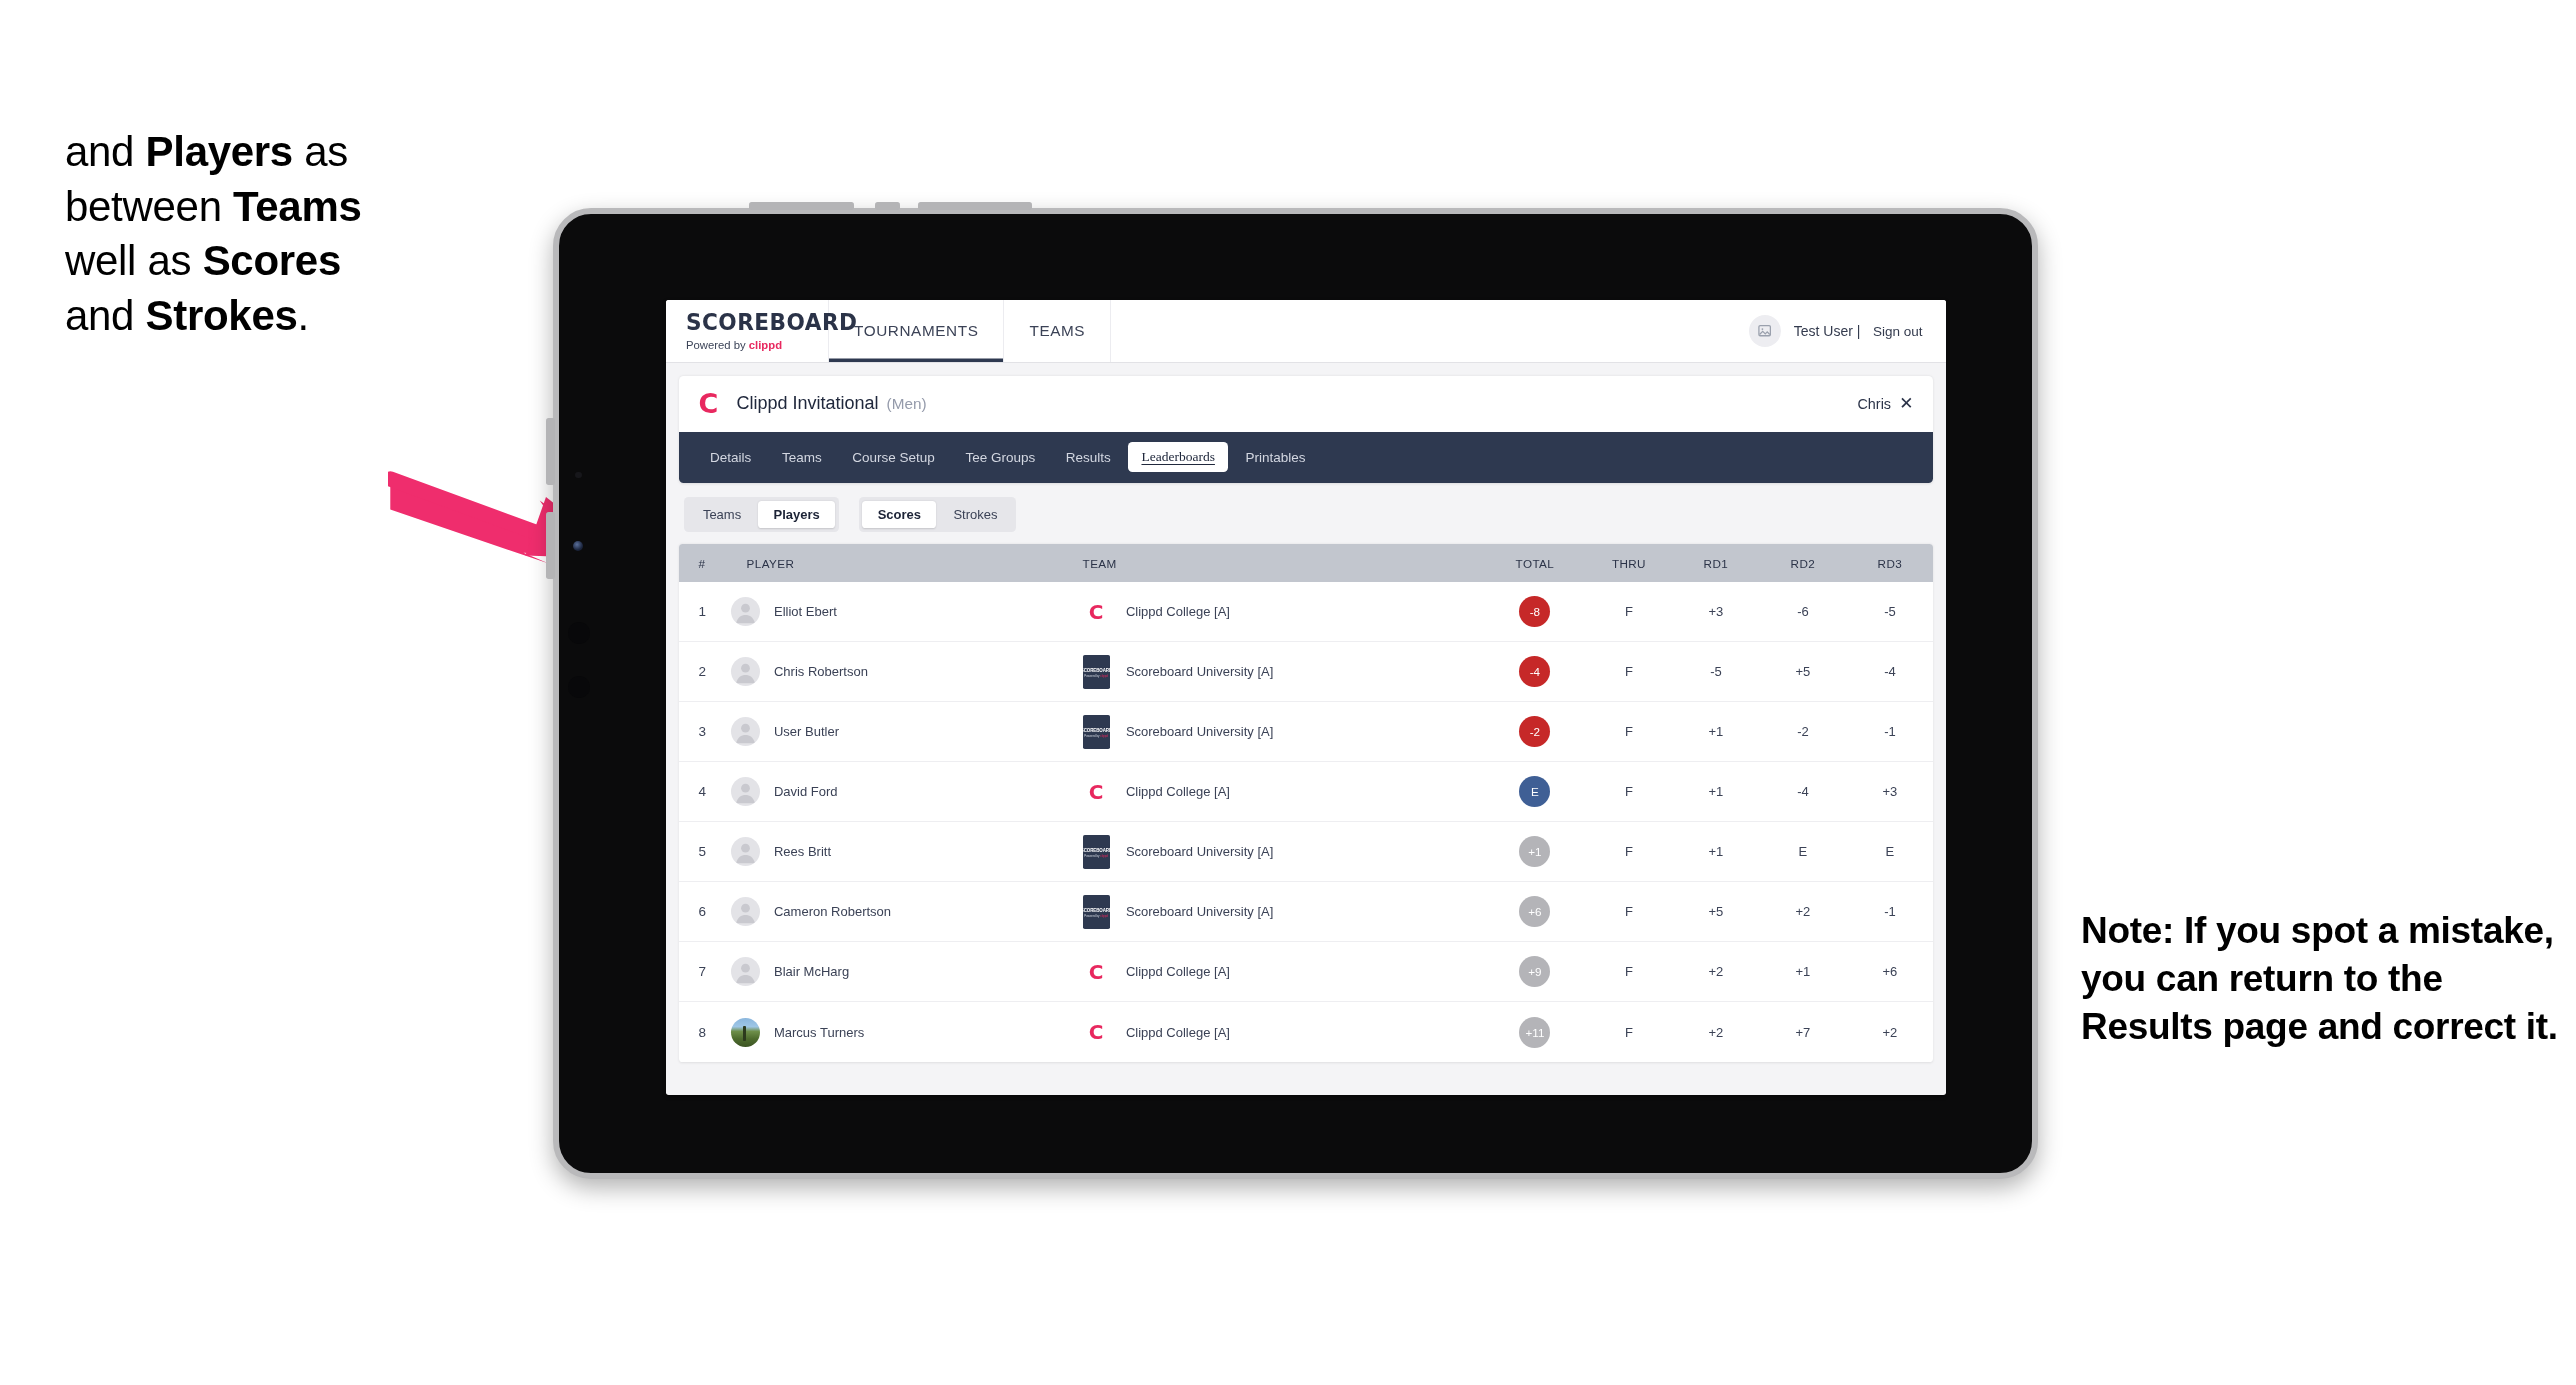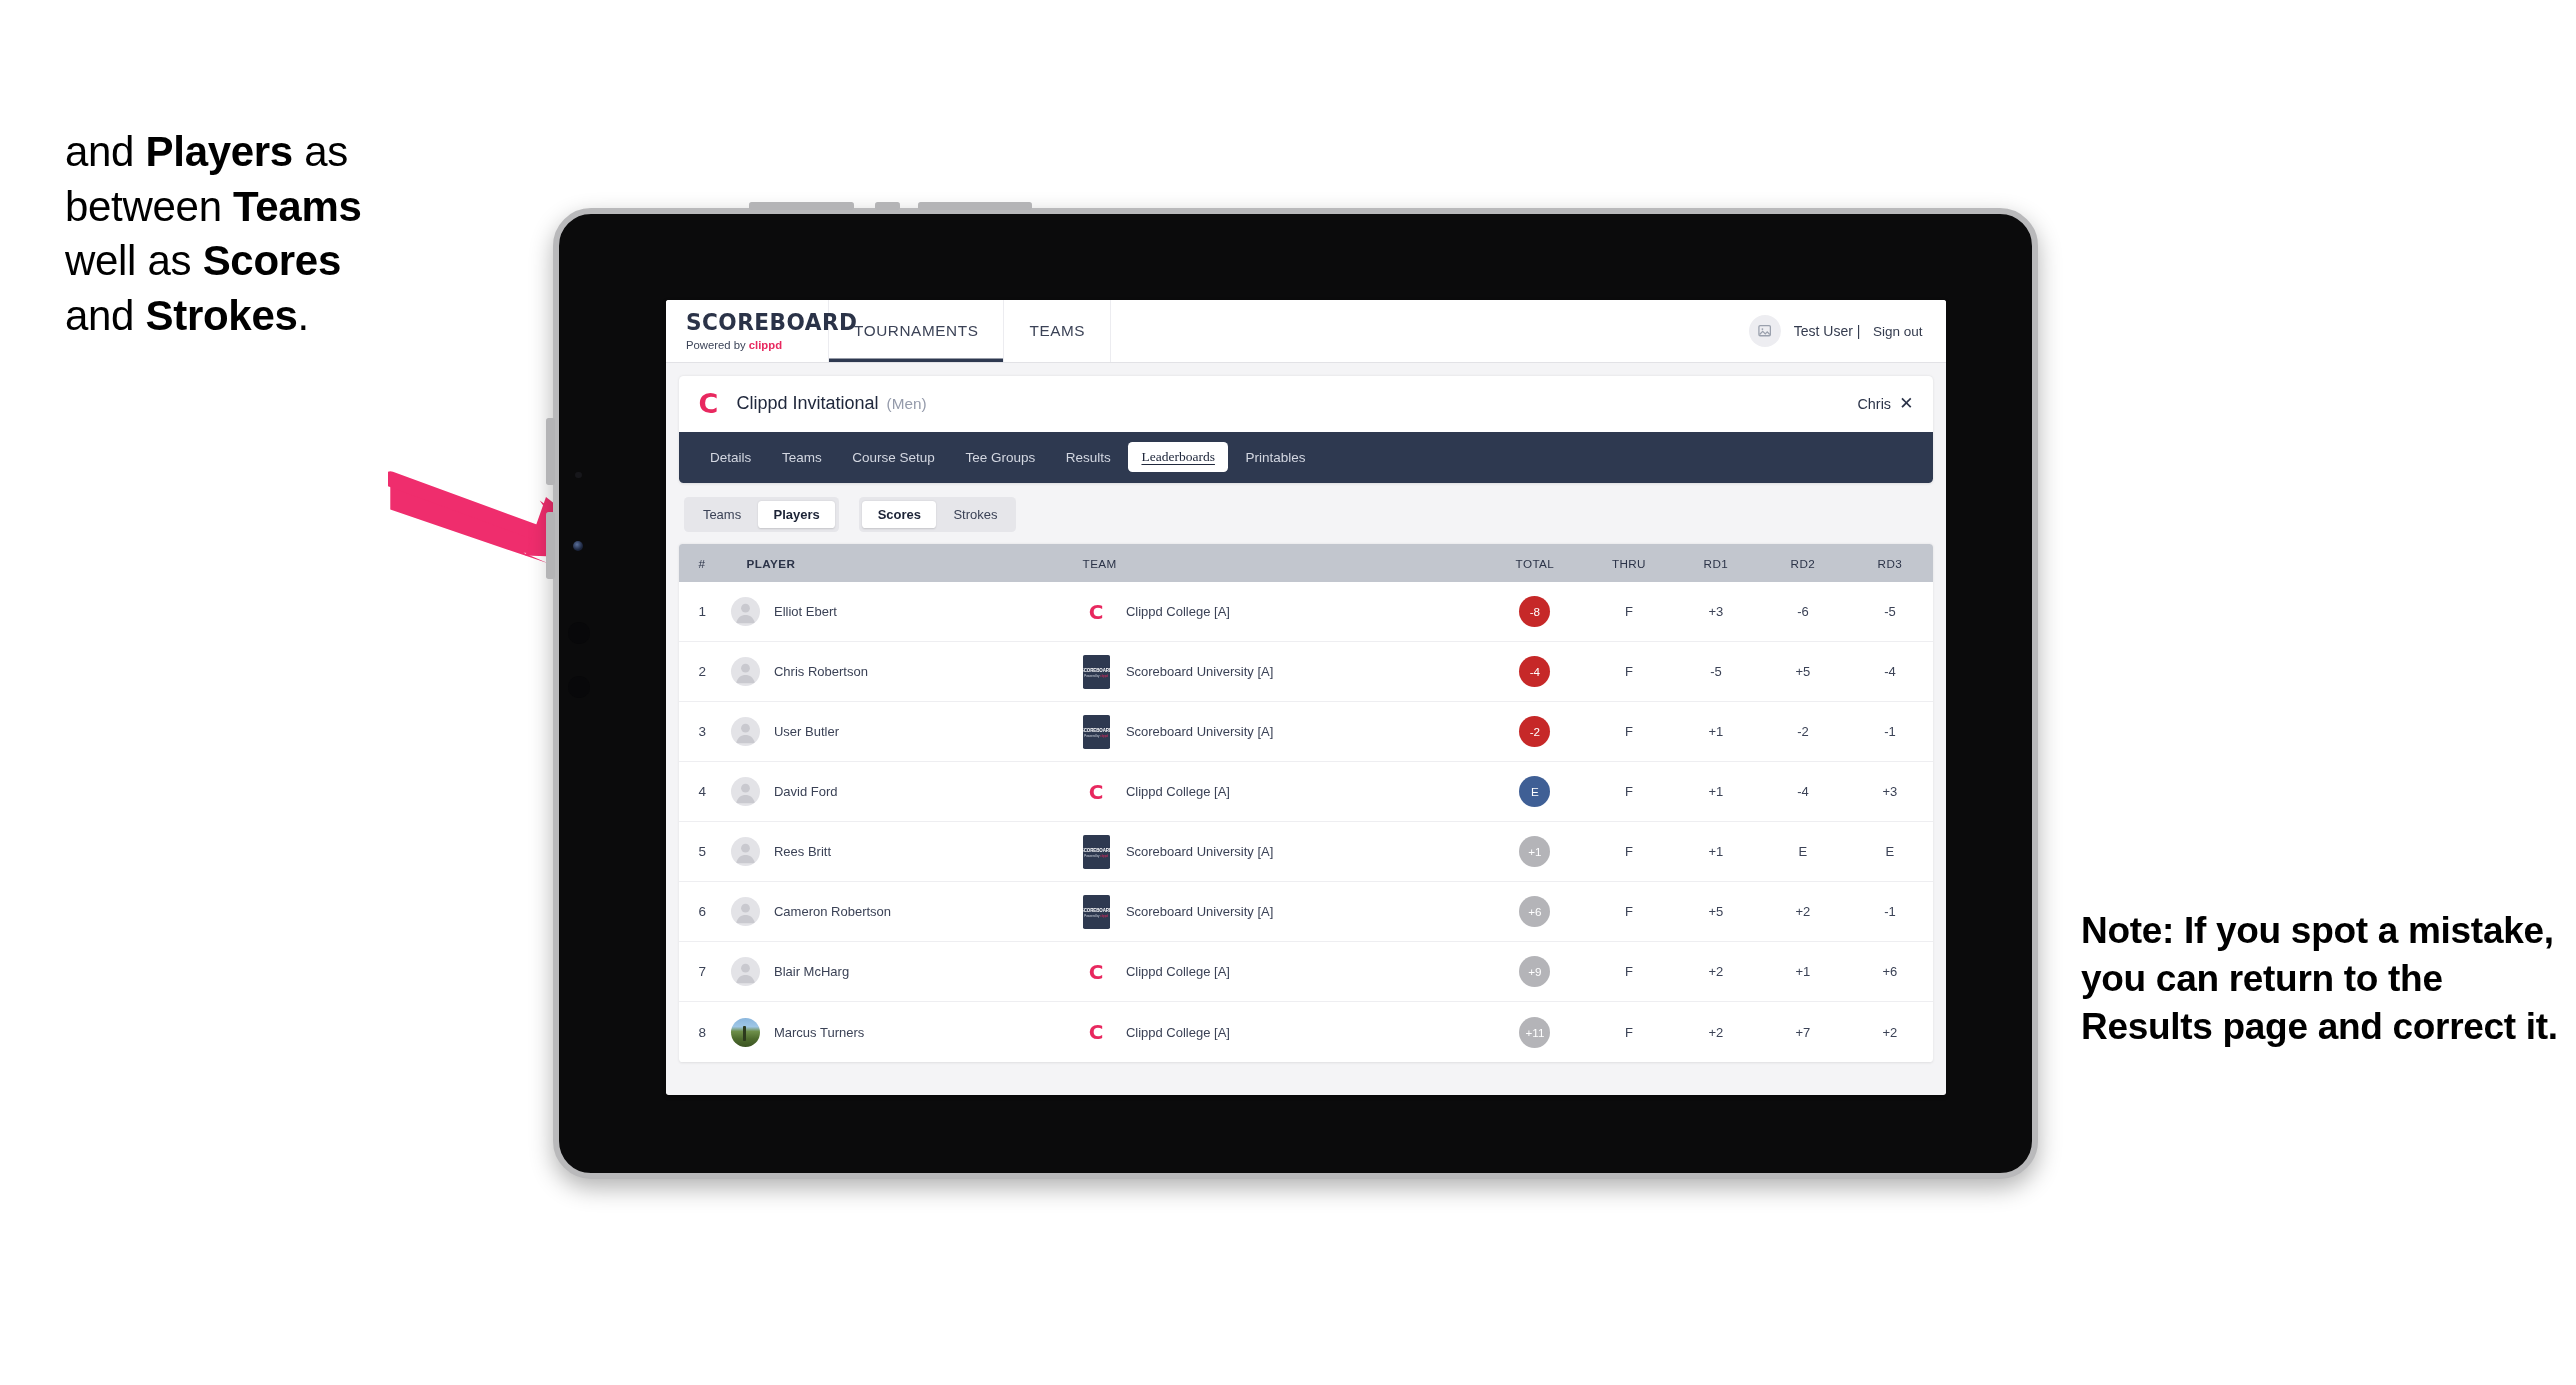--- a/index.html
+++ b/index.html
@@ -165,21 +165,21 @@
   .tbody .row { border-bottom: 0.9px solid #eeeef1; }
   .tbody .row:last-child { border-bottom: none; }
 
   .c-rank  { width: 52px;  text-align: left;  padding-left: 20px; }
   .c-player{ width: 352px; display: flex; align-items: center; gap: 14.4px; }
   .c-team  { flex: 1;      display: flex; align-items: center; gap: 16.3px; }
   .c-total { width: 101px; display: flex; justify-content: center; }
   .c-thru  { width: 87px;  text-align: center; }
   .c-rd    { width: 87px;  text-align: center; }
 
-  #thead .c-player { padding-left: 16px; font-weight: bold; }
+  #thead .c-player { padding-left: 16px; }
   #thead .c-team   { padding-left: 0; }
 
   .cell-txt { font-size: 13px; color: #3b4256; }
   .rank-txt { font-size: 13.5px; color: #3b4256; }
 
   .pl-avatar {
     width: 29px; height: 29px; border-radius: 50%; background: #e3e3e7;
     display: flex; align-items: center; justify-content: center; overflow: hidden;
     flex: 0 0 auto;
   }

